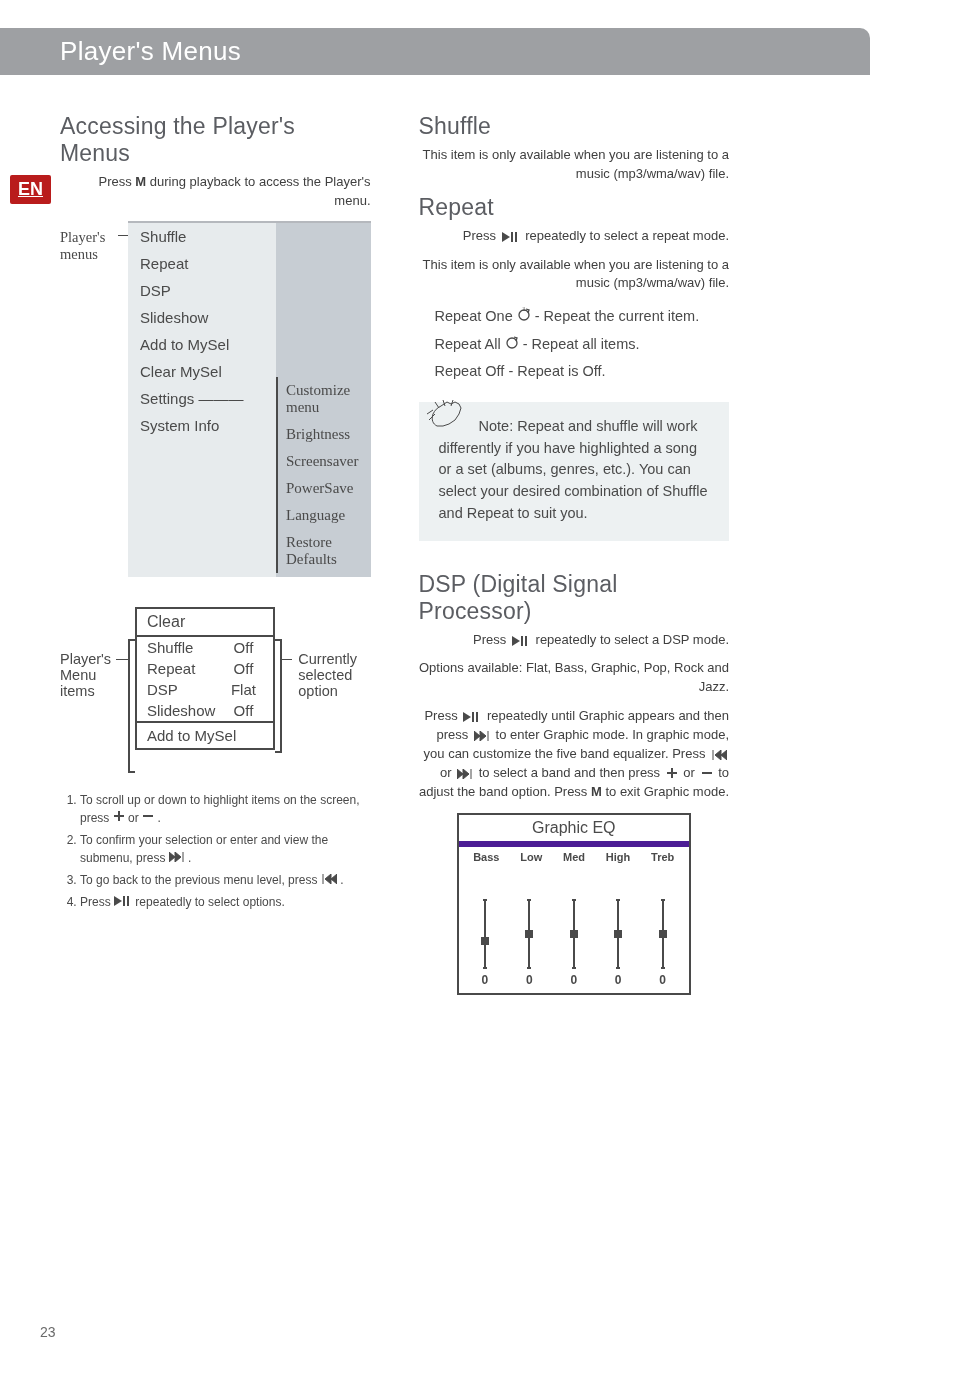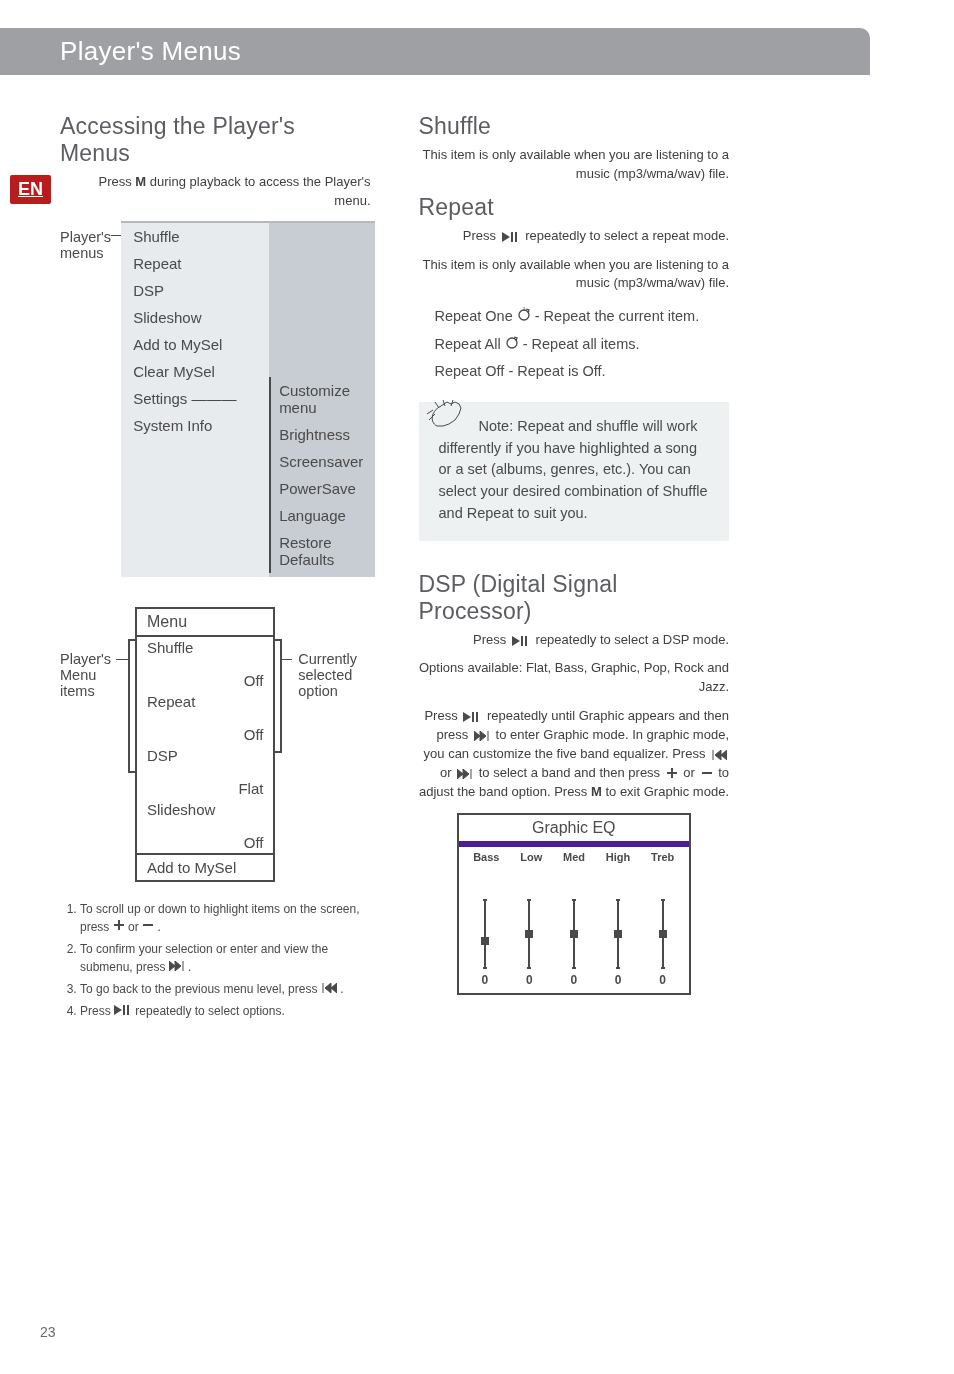--- a/index.html
+++ b/index.html
@@ -74,20 +74,21 @@
   .nav-block {
     display: flex;
     flex-direction: row;
     margin-top: 10px;
   }
   .nav-left-label {
     width: 66px;
     font-size: 14.5px;
     color: #4a4a4a;
     padding-top: 8px;
+    font-family: Liberation Serif, serif;
   }
   .nav-right {
     display: flex;
     flex-direction: row;
     flex: 1;
   }
   .mcol {
     border-top: 2px solid #b5b8bd;
     display: flex;
     flex-direction: column;
@@ -103,20 +104,21 @@
   }
   .mcol.darkcol {
     background: #c7cdd3;
     flex: 1;
     position: relative;
   }
   .mcol .bar {
     border-left: 2px solid #4a4a4a;
     padding-left: 8px;
     margin: 4px 0;
+    font-family: Liberation Serif, serif;
   }
   
   .menu-wrap {
     display: flex;
     flex-direction: row;
     align-items: flex-start;
     margin-top: 30px;
   }
   .menu-wrap .menu-left-label {
     width: 70px;
@@ -132,21 +134,21 @@
     padding: 4px 10px;
     font-size: 16px;
   }
   .menu-row {
     display: flex;
     flex-direction: row;
     padding: 2px 10px;
     font-size: 15px;
   }
   .menu-row .l { flex: 1; }
-  .menu-row .r { width: 40px; text-align: right; margin-top: 33px; }
+  .menu-row .r { width: 40px; text-align: center; }
   .menu-box .menu-footer {
     border-top: 2px solid #4a4a4a;
     padding: 4px 10px;
     font-size: 15px;
   }
   .menu-right-label {
     width: 90px;
     font-size: 14.5px;
     padding-top: 44px;
     padding-left: 6px;
@@ -308,21 +310,21 @@
             </div>
           </div>
         </div>
       </div>
 
       <div class="menu-wrap">
         <div class="menu-left-label">Player's Menu items</div>
         <div class="hline"></div>
         <div style="border:2px solid #4a4a4a; border-right:none; width:6px; height:130px; margin-top:32px;"></div>
         <div class="menu-box">
-          <div class="menu-title">Menu</div>
+          <div class="menu-title">Clear</div>
           <div class="menu-row">
               <span class="l">Shuffle</span>
               <span class="r">Off</span>
             </div>
           <div class="menu-row">
               <span class="l">Repeat</span>
               <span class="r">Off</span>
             </div>
           <div class="menu-row">
               <span class="l">DSP</span>

